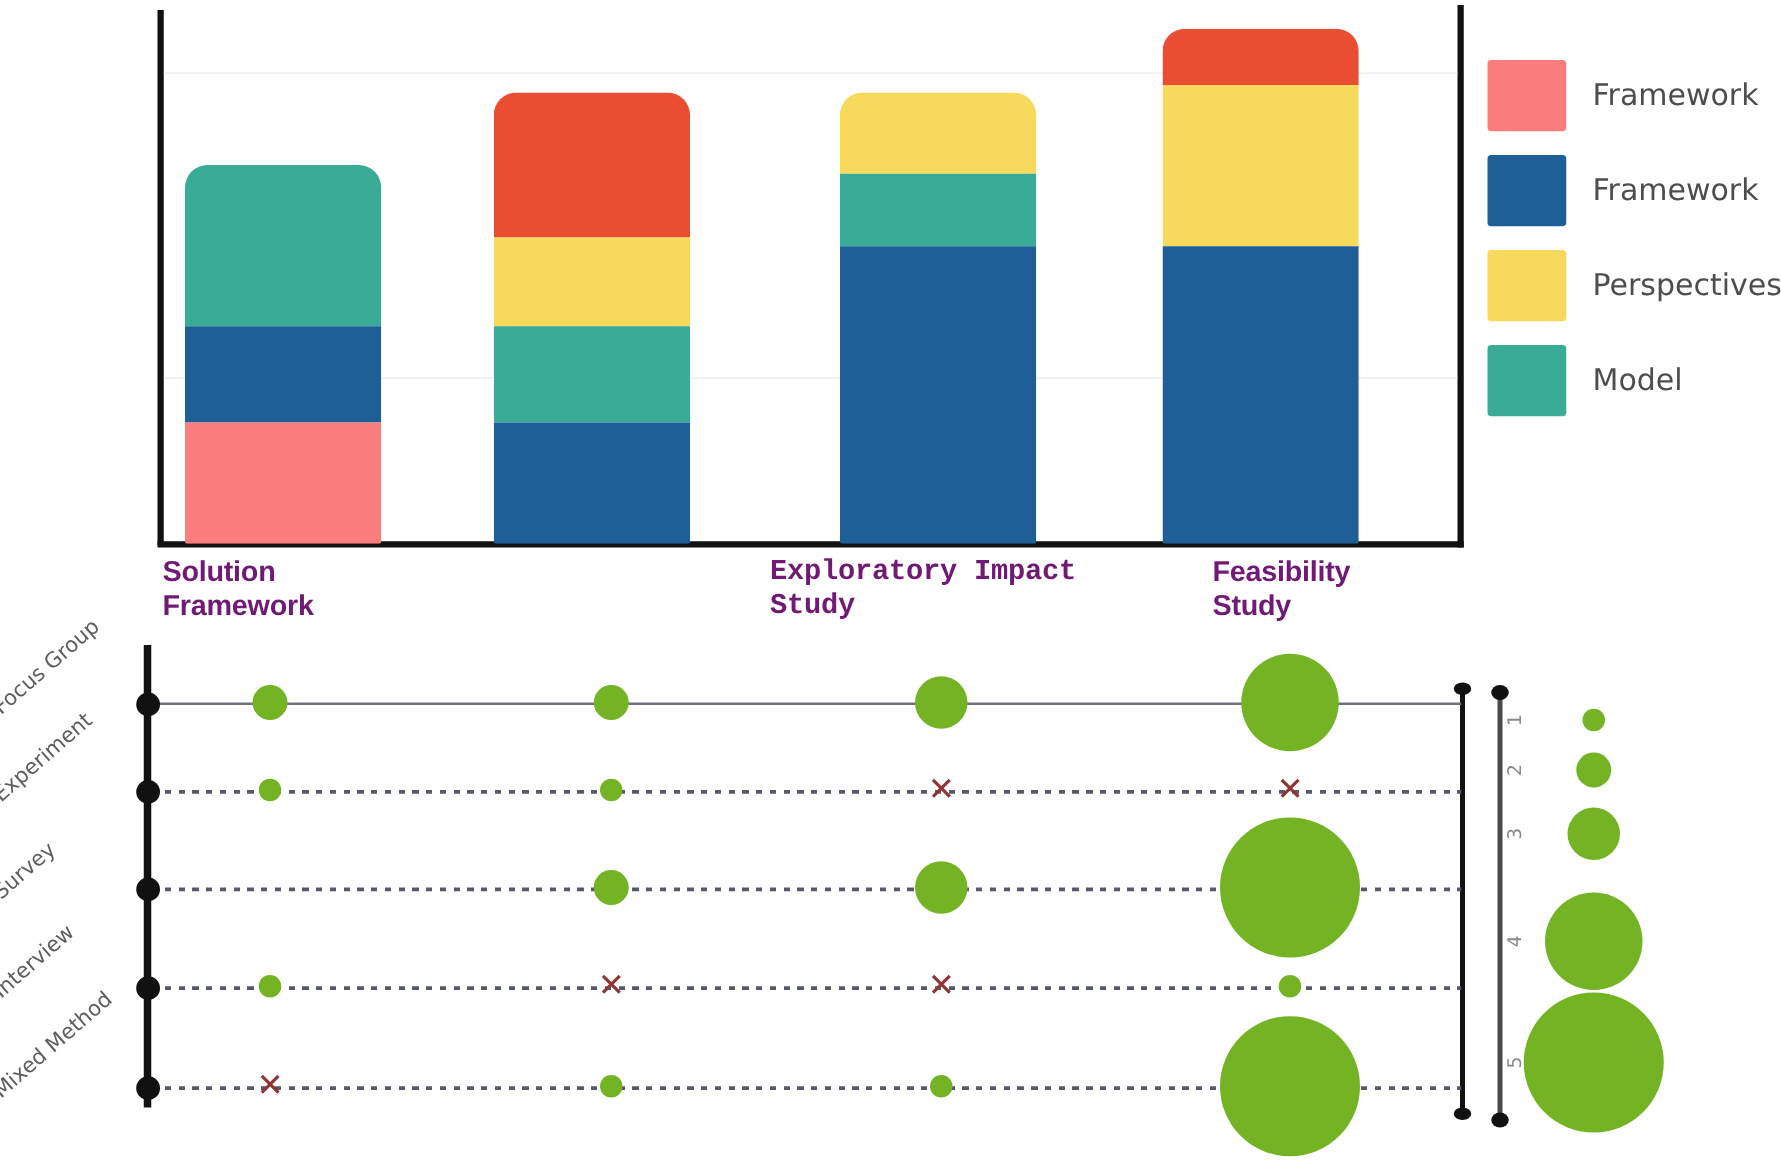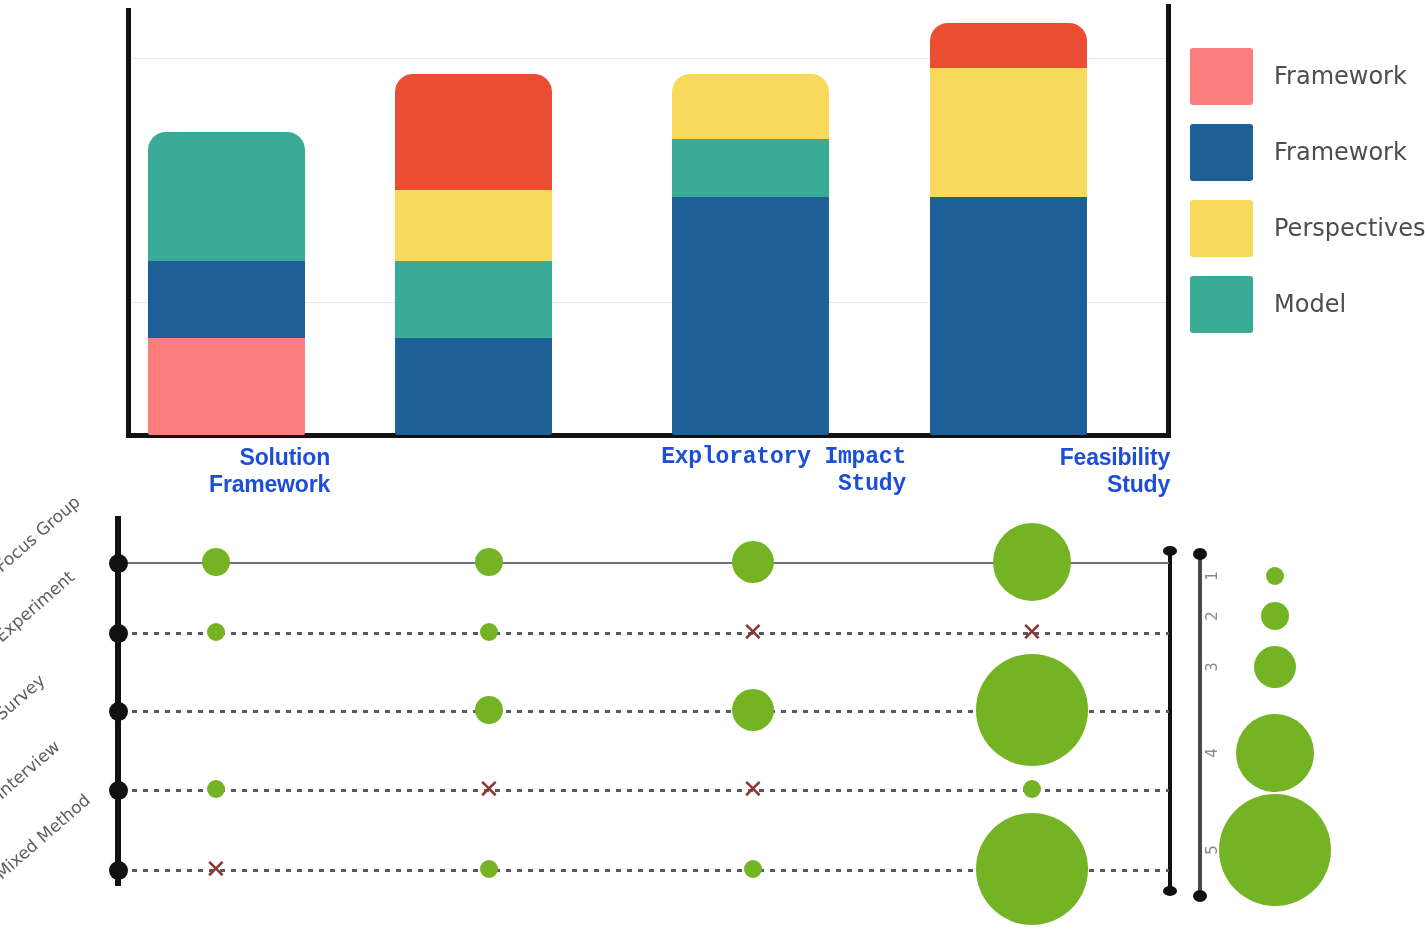--- a/index.html
+++ b/index.html
@@ -15,22 +15,22 @@
 
   .gridline{position:absolute;left:131px;width:1035px;height:1px;background:#e9e9e9;}
 
   .bar{position:absolute;bottom:5px;width:157px;
        display:flex;flex-direction:column;justify-content:flex-end;
        border-radius:18px 18px 2px 2px;overflow:hidden;}
   .seg{width:100%;}
 
   
   #cat-labels{position:absolute;left:126px;top:444px;width:1045px;height:62px;}
-  .cat-label{position:absolute;text-align:right;font-weight:bold;font-size:23px;
-             line-height:1.16;color:#1d4ed8;letter-spacing:-.2px;}
+  .cat-label{position:absolute;text-align:left;font-weight:bold;font-size:23px;
+             line-height:1.16;color:#701a75;letter-spacing:-.2px;}
 
   
   #legend{position:absolute;left:1190px;top:38px;width:235px;}
   .legend-row{display:flex;align-items:center;height:76px;}
   .legend-swatch{width:63px;height:57px;border-radius:3px;flex:0 0 auto;}
   .legend-text{margin-left:21px;font-size:24px;color:#4d4d4d;white-space:nowrap;
                font-family:"DejaVu Sans",sans-serif;}
 
   
   #bubble-panel{position:absolute;left:0;top:506px;width:1180px;height:433px;}

